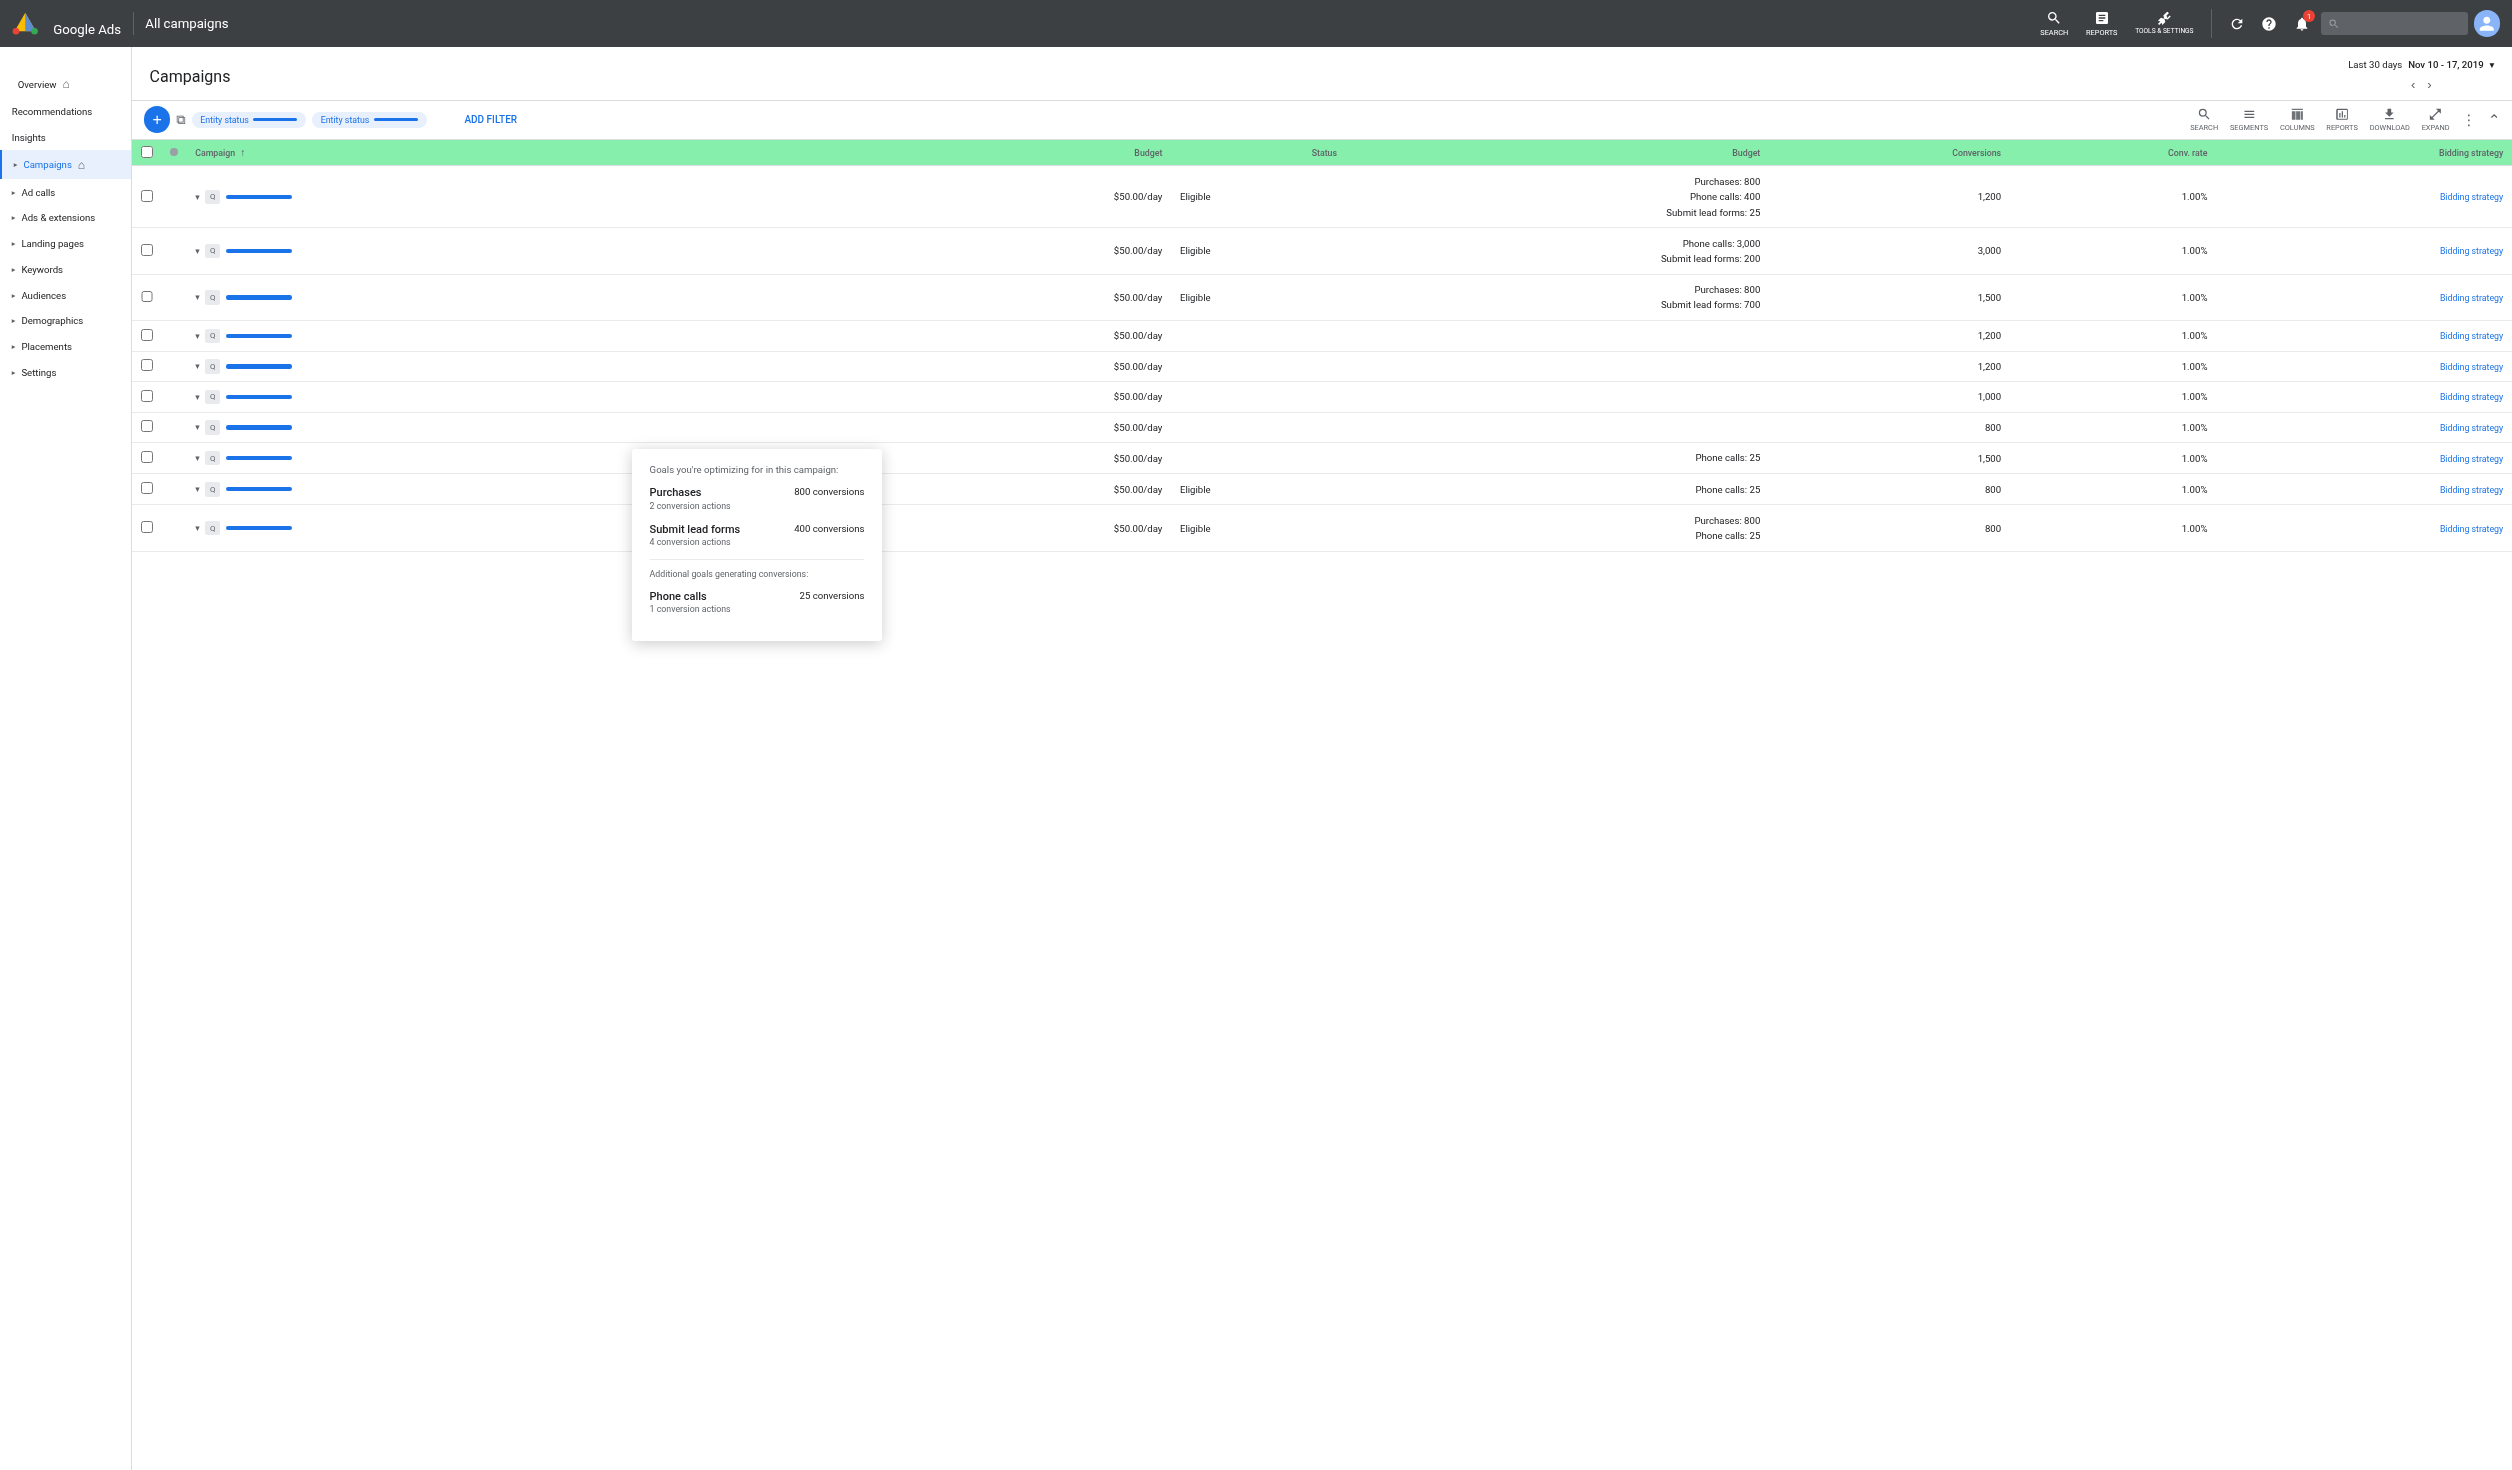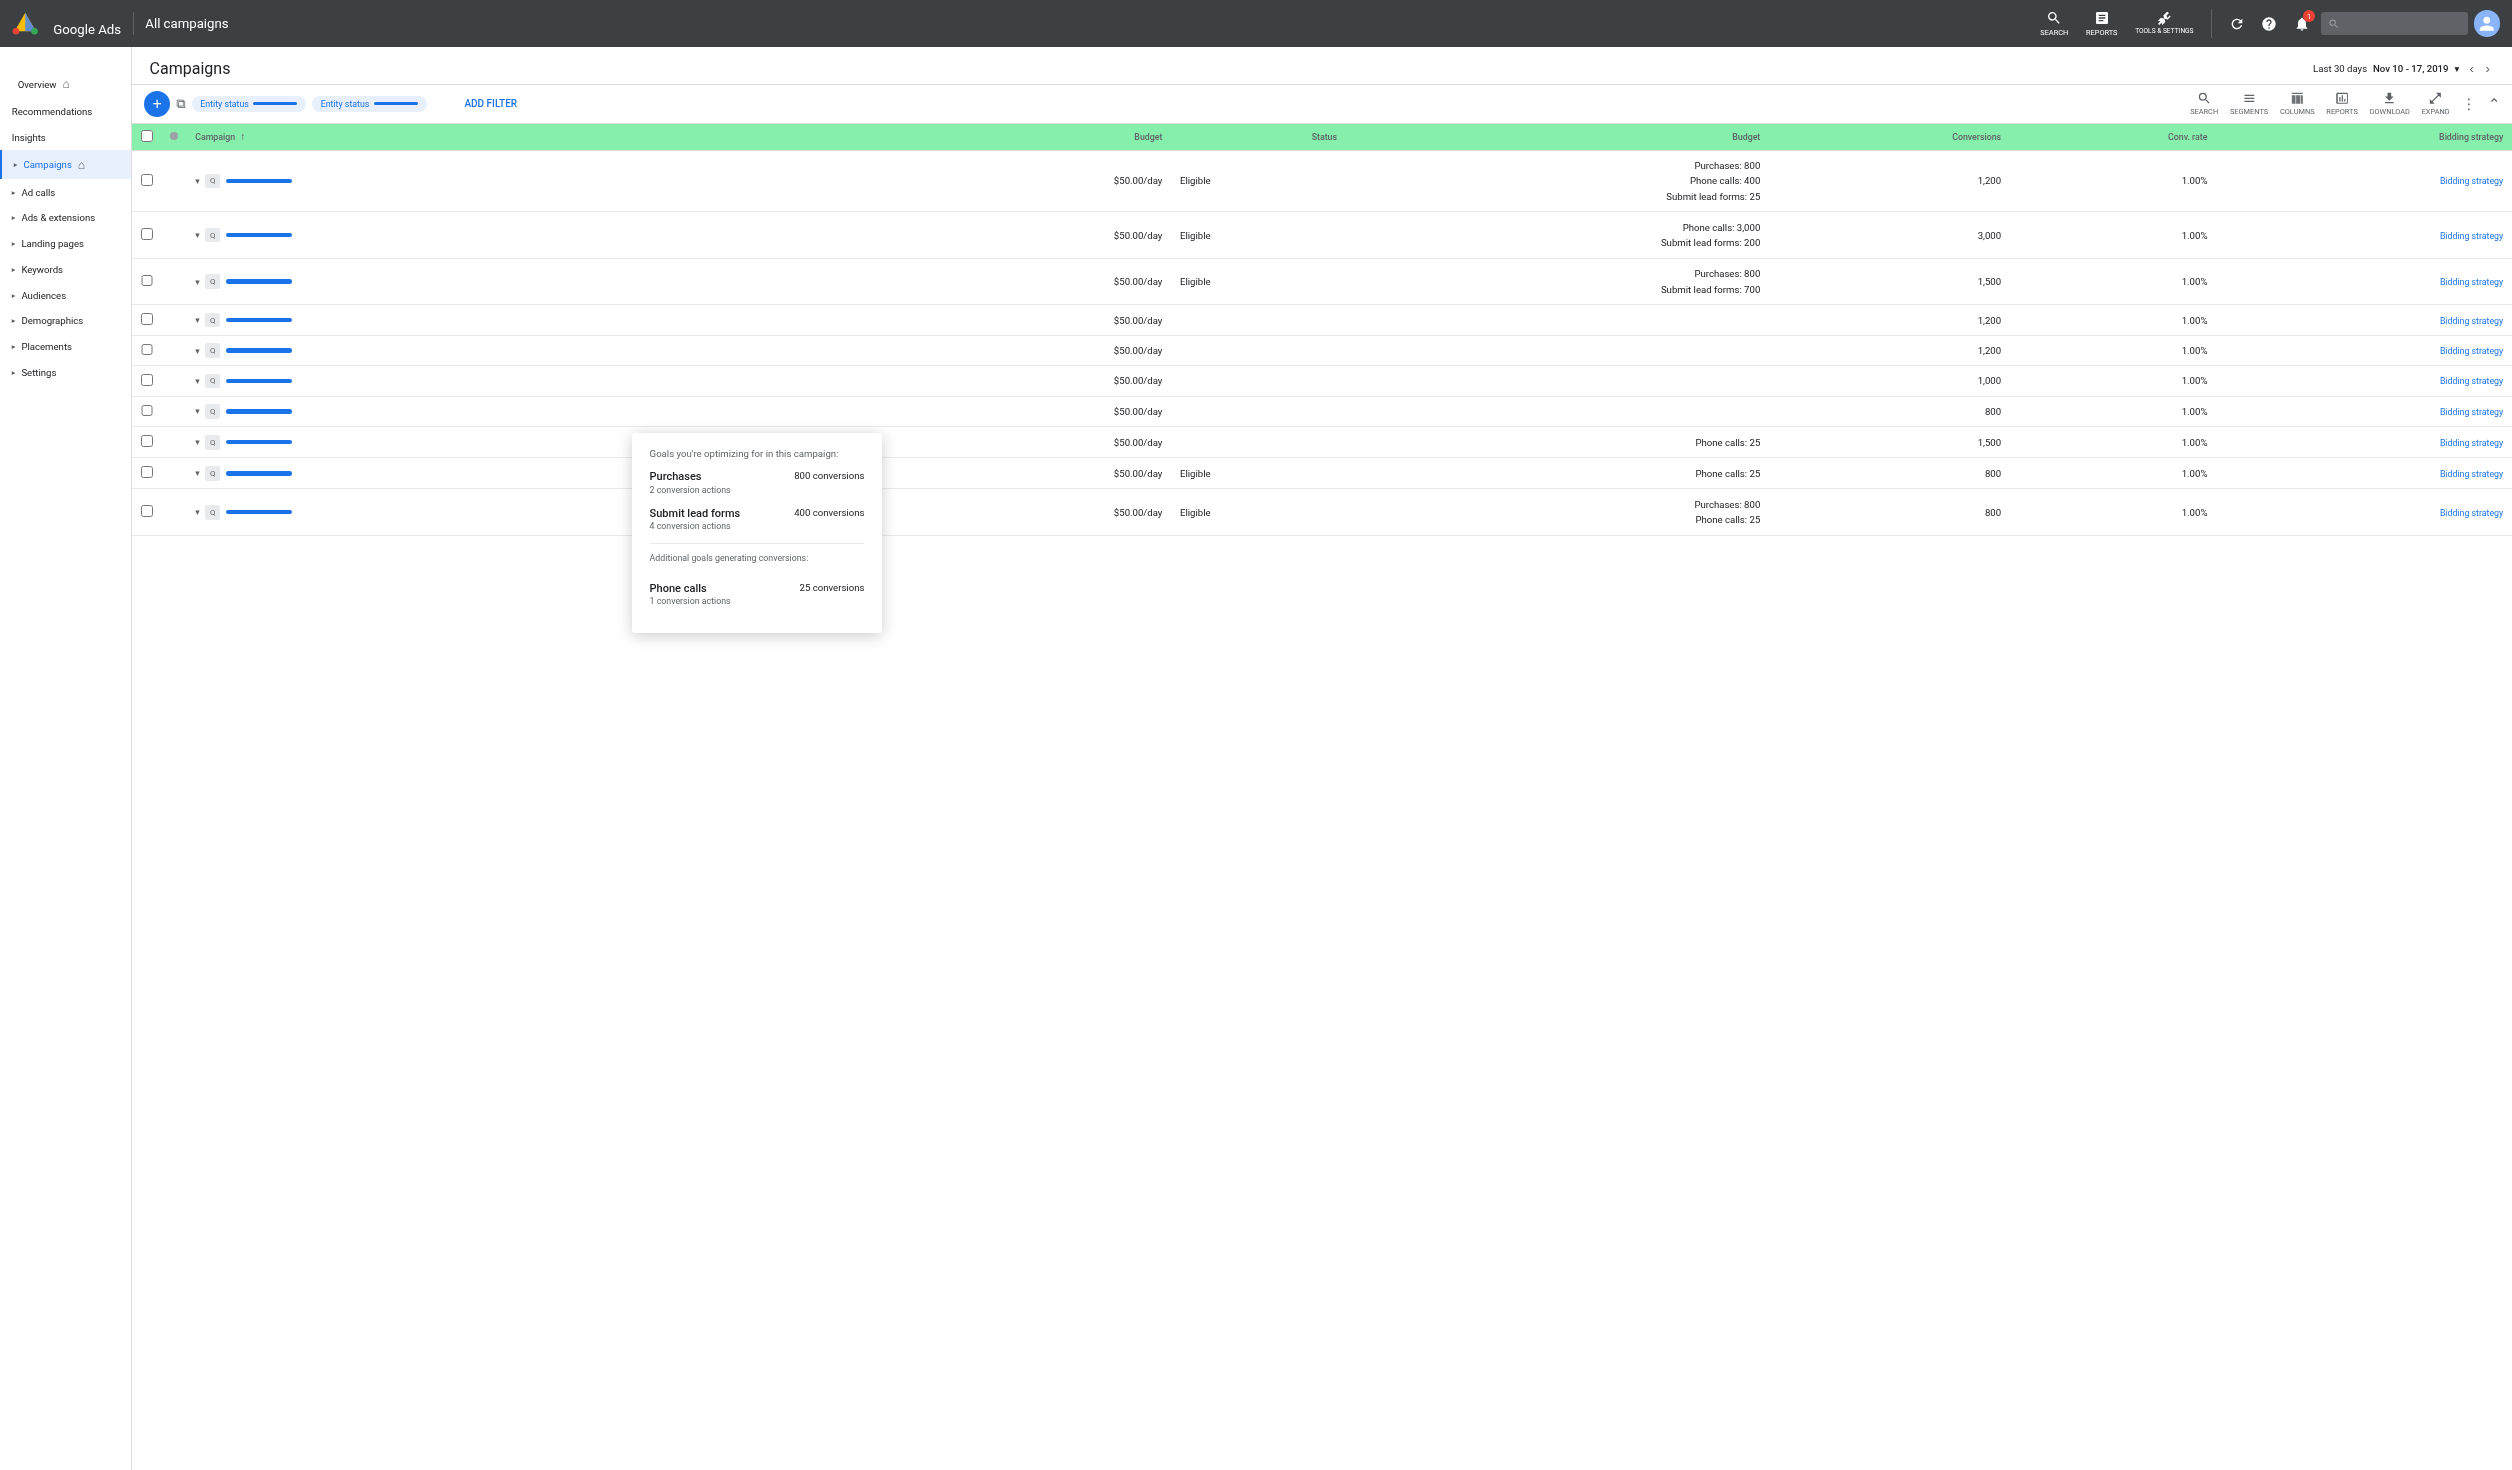--- a/index.html
+++ b/index.html
@@ -401,21 +401,21 @@
       margin-top: 1.5px;
     }
     .tooltip-divider {
       border: none;
       border-top: 0.7px solid #e8eaed;
       margin: 8.8px 0;
     }
     .tooltip-additional {
       font-size: 8.8px;
       color: #5f6368;
-      margin-bottom: 19px;
+      margin-bottom: 11px;
     }
 
     
     .cb { width: 11.8px; height: 11.8px; cursor: pointer; accent-color: #1a73e8; }
   </style>
 </head>
 <body>
 
 <nav class="top-nav">
   <div class="top-nav-logo">
@@ -529,21 +529,21 @@
     <div class="sidebar-item">
       <span class="arrow">▸</span>
       <span>Settings</span>
     </div>
   </aside>
 
   <main class="content">
 
     <div class="content-header">
       <h1 class="content-title">Campaigns</h1>
-      <div style="display:flex;align-items:center;gap:5.9px;">
+      <div style="display:flex;align-items:center;gap:5.9px;flex-direction:column;">
         <div class="date-range">
           <span>Last 30 days</span>
           <span style="font-weight:500;">Nov 10 - 17, 2019</span>
           <span>▾</span>
         </div>
         <div class="date-nav">
           <button>‹</button>
           <button>›</button>
         </div>
       </div>

